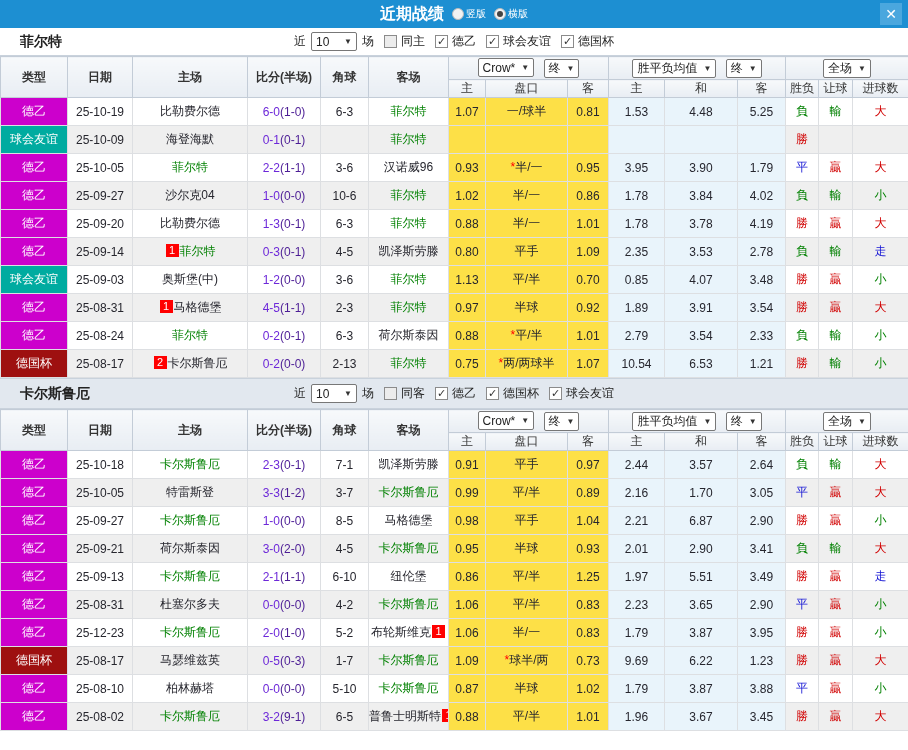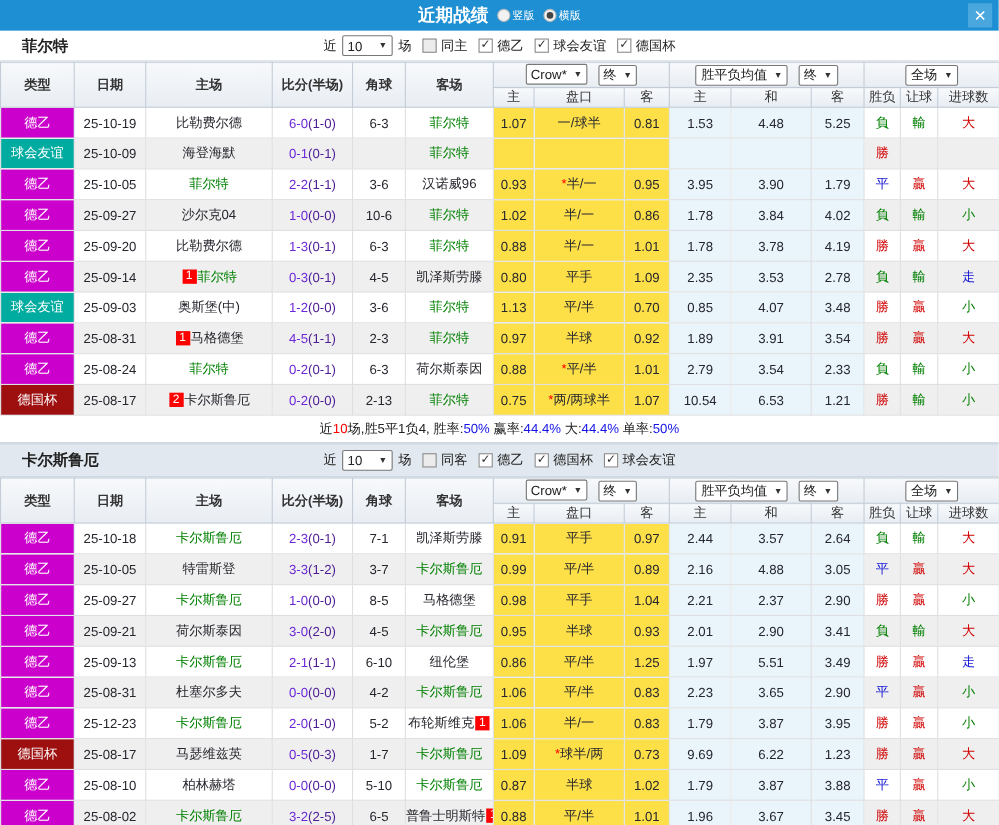--- a/index.html
+++ b/index.html
@@ -330,21 +330,20 @@
     <td class="c-avg">10.54</td>
     <td class="c-avg">6.53</td>
     <td class="c-avg">1.21</td>
     <td class="stripe res-red">勝</td>
     <td class="stripe res-green">輸</td>
     <td class="stripe res-green">小</td>
   </tr>
       </tbody>
   </table>
 
-  <div class="summary"><span class="seg-black">近</span><span class="seg-red">10</span><span class="seg-black">场,胜5平1负4, 胜率:</span><span class="seg-blue">50%</span><span class="seg-black"> 赢率:</span><span class="seg-blue">44.4%</span><span class="seg-black"> 大:</span><span class="seg-blue">44.4%</span><span class="seg-black"> 单率:</span><span class="seg-blue">50%</span></div>
 
   <div class="team-row s1">
     <span class="team-name">卡尔斯鲁厄</span>
     <div class="filters">
       <span class="flabel">近</span>
       <span class="select sel-count">
           <span>10</span>
           <span class="caret">▼</span>
         </span>
       <span class="flabel">场</span>
@@ -452,38 +451,38 @@
     <td class="c-league" style="background: rgb(204, 0, 204);">德乙</td>
     <td class="stripe">25-10-05</td>
     <td class="stripe"><span>特雷斯登</span></td>
     <td class="stripe"><span class="score-full">3-3</span><span class="score-half">(1-2)</span></td>
     <td class="stripe">3-7</td>
     <td class="stripe"><span class="green">卡尔斯鲁厄</span></td>
     <td class="c-odds">0.99</td>
     <td class="c-odds"><span class="hstar"></span><span>平/半</span></td>
     <td class="c-odds">0.89</td>
     <td class="c-avg">2.16</td>
-    <td class="c-avg">4.88</td>
+    <td class="c-avg">1.70</td>
     <td class="c-avg">3.05</td>
     <td class="stripe res-blue">平</td>
     <td class="stripe res-red">贏</td>
     <td class="stripe res-red">大</td>
   </tr>
         <tr>
     <td class="c-league" style="background: rgb(204, 0, 204);">德乙</td>
     <td class="stripe">25-09-27</td>
     <td class="stripe"><span class="green">卡尔斯鲁厄</span></td>
     <td class="stripe"><span class="score-full">1-0</span><span class="score-half">(0-0)</span></td>
     <td class="stripe">8-5</td>
     <td class="stripe"><span>马格德堡</span></td>
     <td class="c-odds">0.98</td>
     <td class="c-odds"><span class="hstar"></span><span>平手</span></td>
     <td class="c-odds">1.04</td>
     <td class="c-avg">2.21</td>
-    <td class="c-avg">2.37</td>
+    <td class="c-avg">6.87</td>
     <td class="c-avg">2.90</td>
     <td class="stripe res-red">勝</td>
     <td class="stripe res-red">贏</td>
     <td class="stripe res-green">小</td>
   </tr>
         <tr>
     <td class="c-league" style="background: rgb(204, 0, 204);">德乙</td>
     <td class="stripe">25-09-21</td>
     <td class="stripe"><span>荷尔斯泰因</span></td>
     <td class="stripe"><span class="score-full">3-0</span><span class="score-half">(2-0)</span></td>
@@ -581,21 +580,21 @@
     <td class="c-avg">3.87</td>
     <td class="c-avg">3.88</td>
     <td class="stripe res-blue">平</td>
     <td class="stripe res-red">贏</td>
     <td class="stripe res-green">小</td>
   </tr>
         <tr>
     <td class="c-league" style="background: rgb(204, 0, 204);">德乙</td>
     <td class="stripe">25-08-02</td>
     <td class="stripe"><span class="green">卡尔斯鲁厄</span></td>
-    <td class="stripe"><span class="score-full">3-2</span><span class="score-half">(2-5)</span></td>
+    <td class="stripe"><span class="score-full">3-2</span><span class="score-half">(9-1)</span></td>
     <td class="stripe">6-5</td>
     <td class="stripe"><span>普鲁士明斯特</span><span class="badge show">1</span></td>
     <td class="c-odds">0.88</td>
     <td class="c-odds"><span class="hstar"></span><span>平/半</span></td>
     <td class="c-odds">1.01</td>
     <td class="c-avg">1.96</td>
     <td class="c-avg">3.67</td>
     <td class="c-avg">3.45</td>
     <td class="stripe res-red">勝</td>
     <td class="stripe res-red">贏</td>

